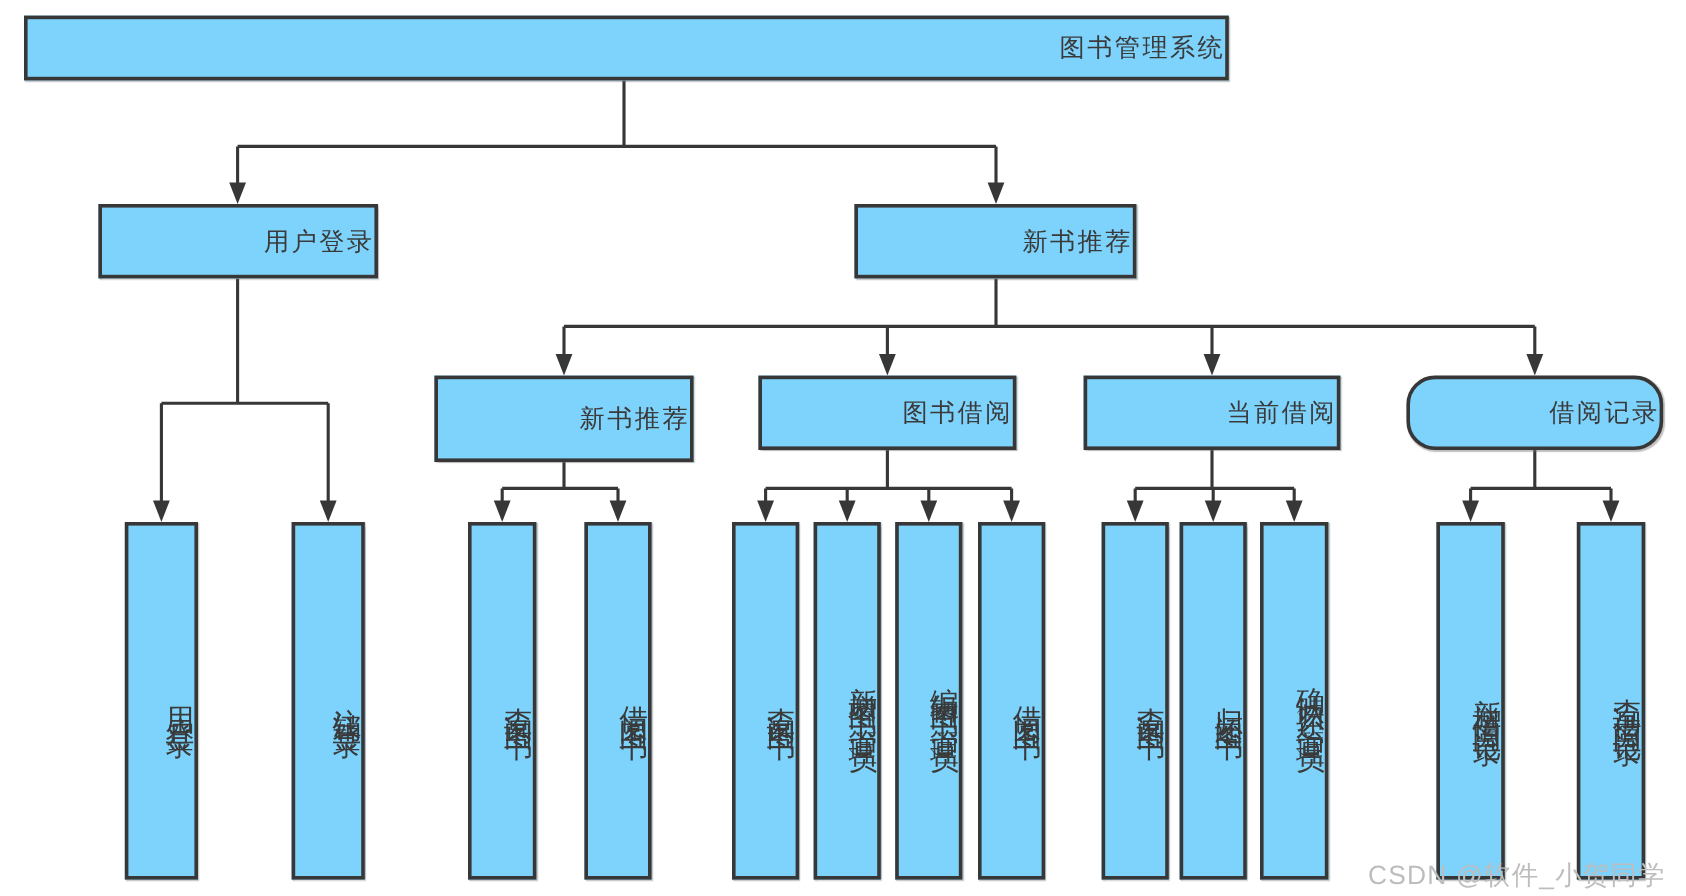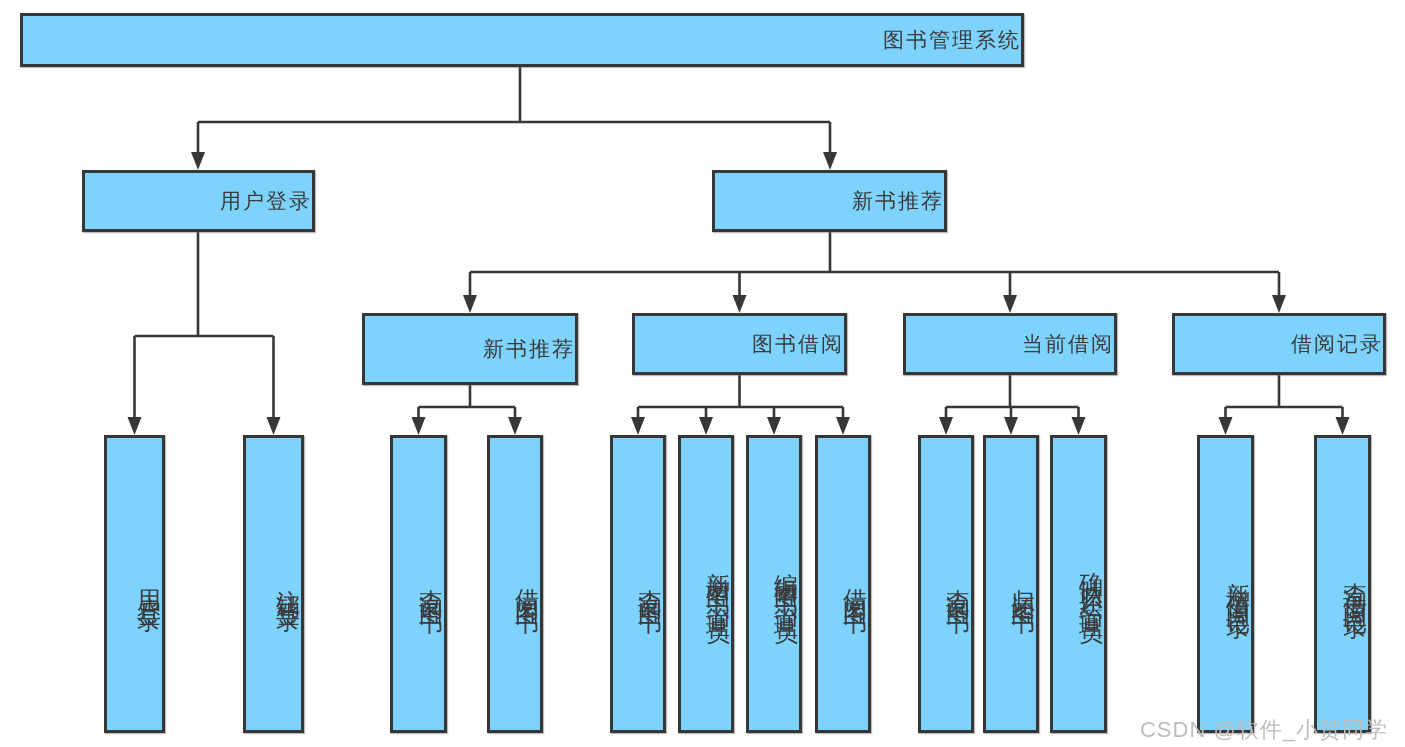--- a/index.html
+++ b/index.html
@@ -124,21 +124,21 @@
 
   <div class="node h-node" style="left:362px;top:313px;width:216px;height:72px;">
     <span>新书推荐</span>
   </div>
   <div class="node h-node" style="left:632px;top:313px;width:215px;height:62px;">
     <span>图书借阅</span>
   </div>
   <div class="node h-node" style="left:903px;top:313px;width:214px;height:62px;">
     <span>当前借阅</span>
   </div>
-  <div class="node h-node" style="left:1172px;top:313px;width:214px;height:62px;">
+  <div class="node h-node" style="left:1172px;top:313px;width:214px;height:62px;border-radius:24px;">
     <span>借阅记录</span>
   </div>
 
   <div class="node leaf" style="left:104px;top:435px;width:61px;height:298px;">
     <span class="vtext">用户登录</span>
   </div>
   <div class="node leaf" style="left:243px;top:435px;width:61px;height:298px;">
     <span class="vtext">注销登录</span>
   </div>
 

